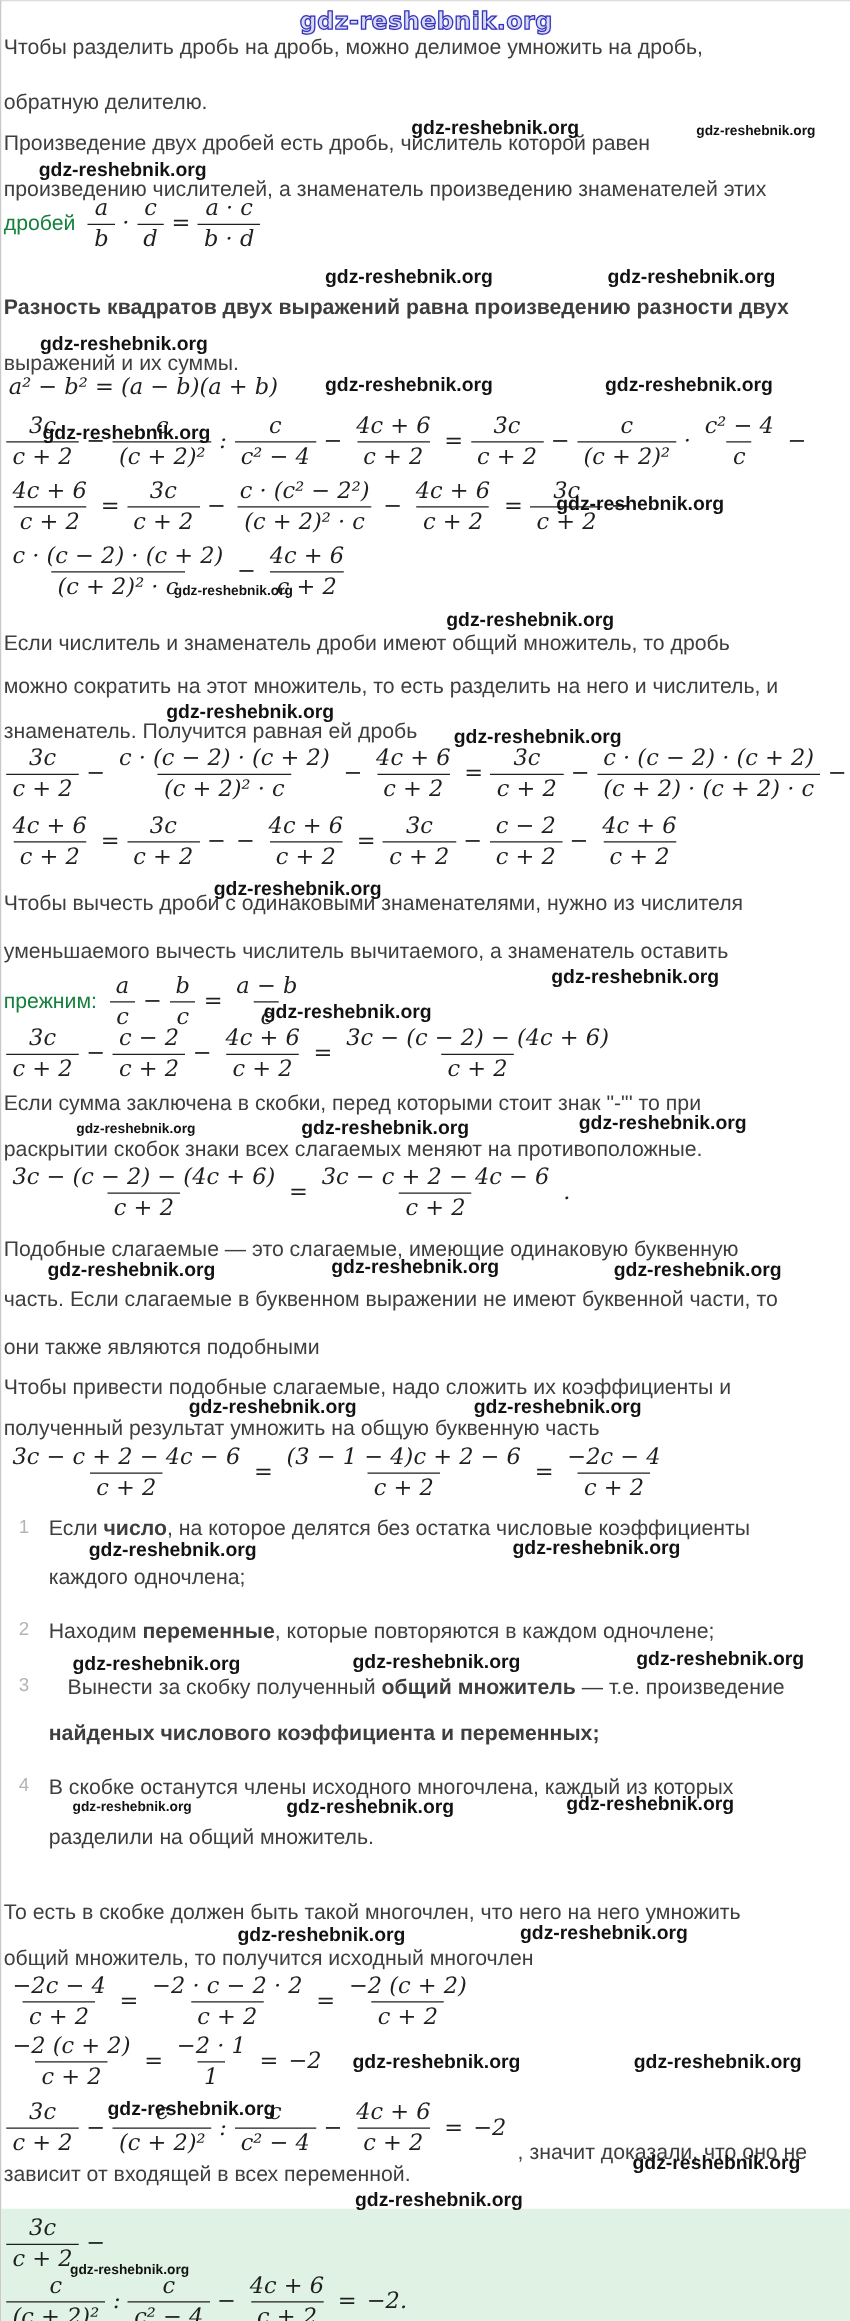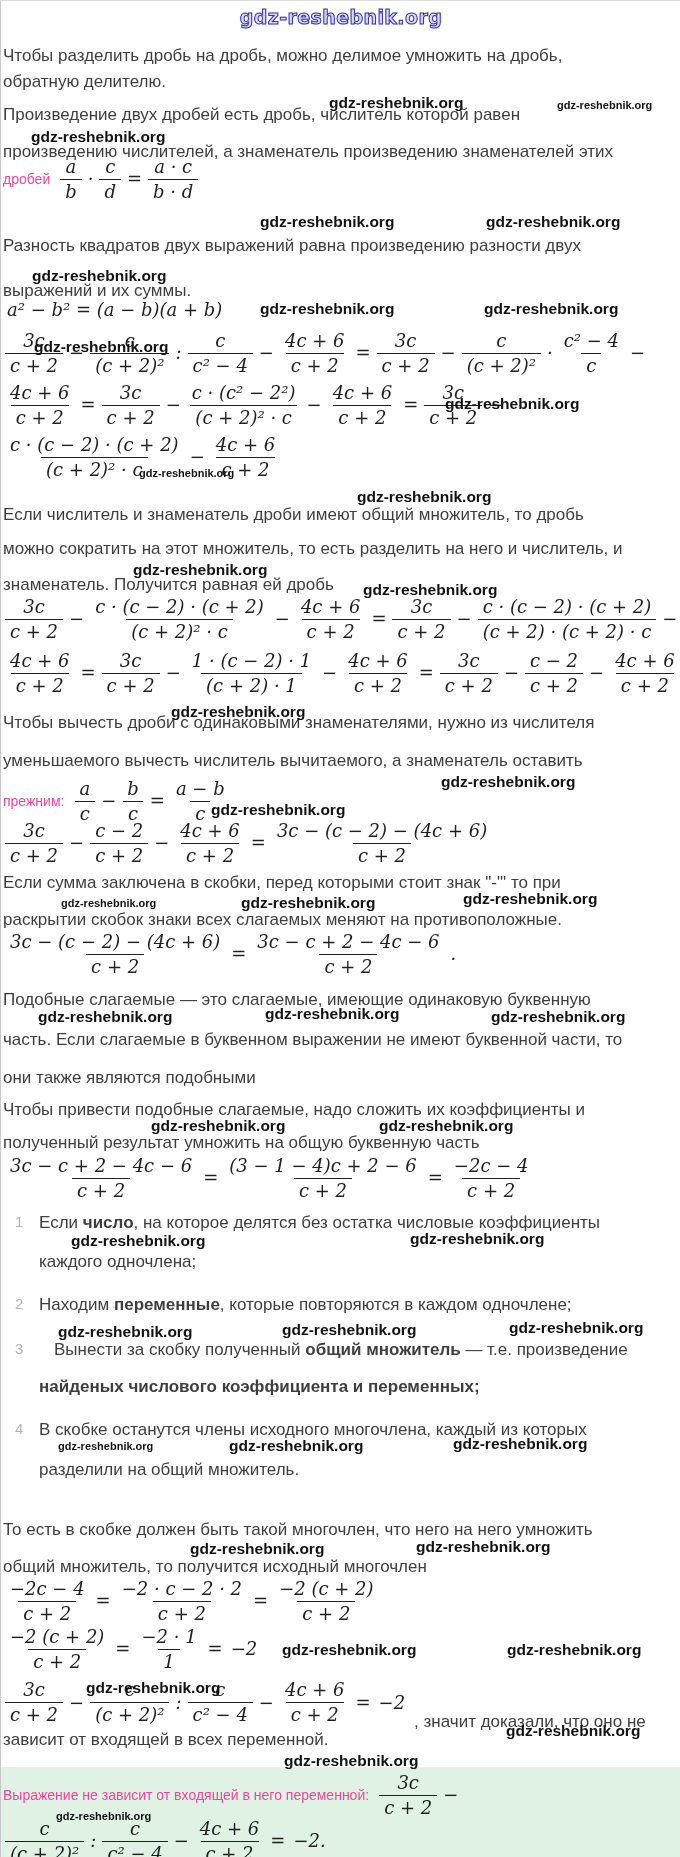--- a/index.html
+++ b/index.html
@@ -28,21 +28,21 @@
     font-size:15px; color:#b4b4b4;
   }
   .frow{
     position:absolute; z-index:1; white-space:nowrap;
     display:flex; align-items:center;
     font-family:"DejaVu Serif", serif; font-style:italic;
     font-size:18px; color:#1f1f1f;
   }
   .frow .pre{
     font-family:"Liberation Sans", sans-serif; font-style:normal;
-    font-size:14px; color:#ec4899; margin-right:8px;
+    font-size:17px; color:#15803d; margin-right:8px;
   }
   .frow .tail{
     font-family:"Liberation Sans", sans-serif; font-style:normal;
     font-size:17px; color:#3e3e3e; margin-left:5px;margin-top:39px;
   }
   .frac{display:inline-flex; flex-direction:column; align-items:center; margin:0 2px;}
   .frac .num{display:block; padding:0 5px 2px; line-height:1.1; text-align:center;}
   .frac .den{display:block; border-top:1.5px solid #1f1f1f; padding:2px 5px 0; line-height:1.1; text-align:center;}
   .op{padding:0 4px; line-height:1;}
   .wm{
@@ -54,42 +54,42 @@
   .answer-rect{position:absolute; z-index:0; background:#dff2e3;}
 </style>
 </head>
 <body>
 
 <div class="page">
   <div class="logo-wrap">
     <span class="logo">gdz-reshebnik.org</span>
   </div>
   <div id="content">
-      <div class="line" style="left: 2px; top: 44px;">Чтобы разделить дробь на дробь, можно делимое умножить на дробь,</div>
+      <div class="line" style="left: 2px; top: 26px;">Чтобы разделить дробь на дробь, можно делимое умножить на дробь,</div>
       <div class="line" style="left: 2px; top: 70px;">обратную делителю.</div>
       <div class="line" style="left: 2px; top: 103px;">Произведение двух дробей есть дробь, числитель которой равен</div>
       <div class="line" style="left: 2px; top: 140px;">произведению числителей, а знаменатель произведению знаменателей этих</div>
       <div class="frow" style="left: 2px; top: 156px;">
         <span class="pre">дробей</span>
         <span class="frac">
           <span class="num">a</span>
           <span class="den">b</span>
         </span>
         <span class="op">·</span>
         <span class="frac">
           <span class="num">c</span>
           <span class="den">d</span>
         </span>
         <span class="op">=</span>
         <span class="frac">
           <span class="num">a · c</span>
           <span class="den">b · d</span>
         </span>
       </div>
-      <div class="line" style="left: 2px; top: 234px;">Разность квадратов двух выражений равна произведению разности двух</div>
+      <div class="line" style="left: 2px; top: 234px; font-weight: bold;">Разность квадратов двух выражений равна произведению разности двух</div>
       <div class="line" style="left: 2px; top: 279px;">выражений и их суммы.</div>
       <div class="frow" style="left: 2px; top: 300px;">
         <span class="op">a² − b² = (a − b)(a + b)</span>
       </div>
       <div class="frow" style="left: 2px; top: 330px;">
         <span class="frac">
           <span class="num">3c</span>
           <span class="den">c + 2</span>
         </span>
         <span class="op">−</span>
@@ -196,24 +196,20 @@
         <span class="frac">
           <span class="num">4c + 6</span>
           <span class="den">c + 2</span>
         </span>
         <span class="op">=</span>
         <span class="frac">
           <span class="num">3c</span>
           <span class="den">c + 2</span>
         </span>
         <span class="op">−</span>
-        <span class="frac">
-          <span class="num">1 · (c − 2) · 1</span>
-          <span class="den">(c + 2) · 1</span>
-        </span>
         <span class="op">−</span>
         <span class="frac">
           <span class="num">4c + 6</span>
           <span class="den">c + 2</span>
         </span>
         <span class="op">=</span>
         <span class="frac">
           <span class="num">3c</span>
           <span class="den">c + 2</span>
         </span>
@@ -365,21 +361,20 @@
           <span class="num">4c + 6</span>
           <span class="den">c + 2</span>
         </span>
         <span class="op">=</span>
         <span class="op">−2</span>
         <span class="tail">, значит доказали, что оно не</span>
       </div>
       <div class="line" style="left: 2px; top: 1728px;">зависит от входящей в всех переменной.</div>
       <div class="answer-rect" style="width: 680px; height: 91px; left: 0px; top: 1766px;"></div>
       <div class="frow" style="left: 2px; top: 1772px;">
-        <span class="pre">Выражение не зависит от входящей в него переменной:</span>
         <span class="frac">
           <span class="num">3c</span>
           <span class="den">c + 2</span>
         </span>
         <span class="op">−</span>
       </div>
       <div class="frow" style="left: 2px; top: 1818px;">
         <span class="frac">
           <span class="num">c</span>
           <span class="den">(c + 2)²</span>

